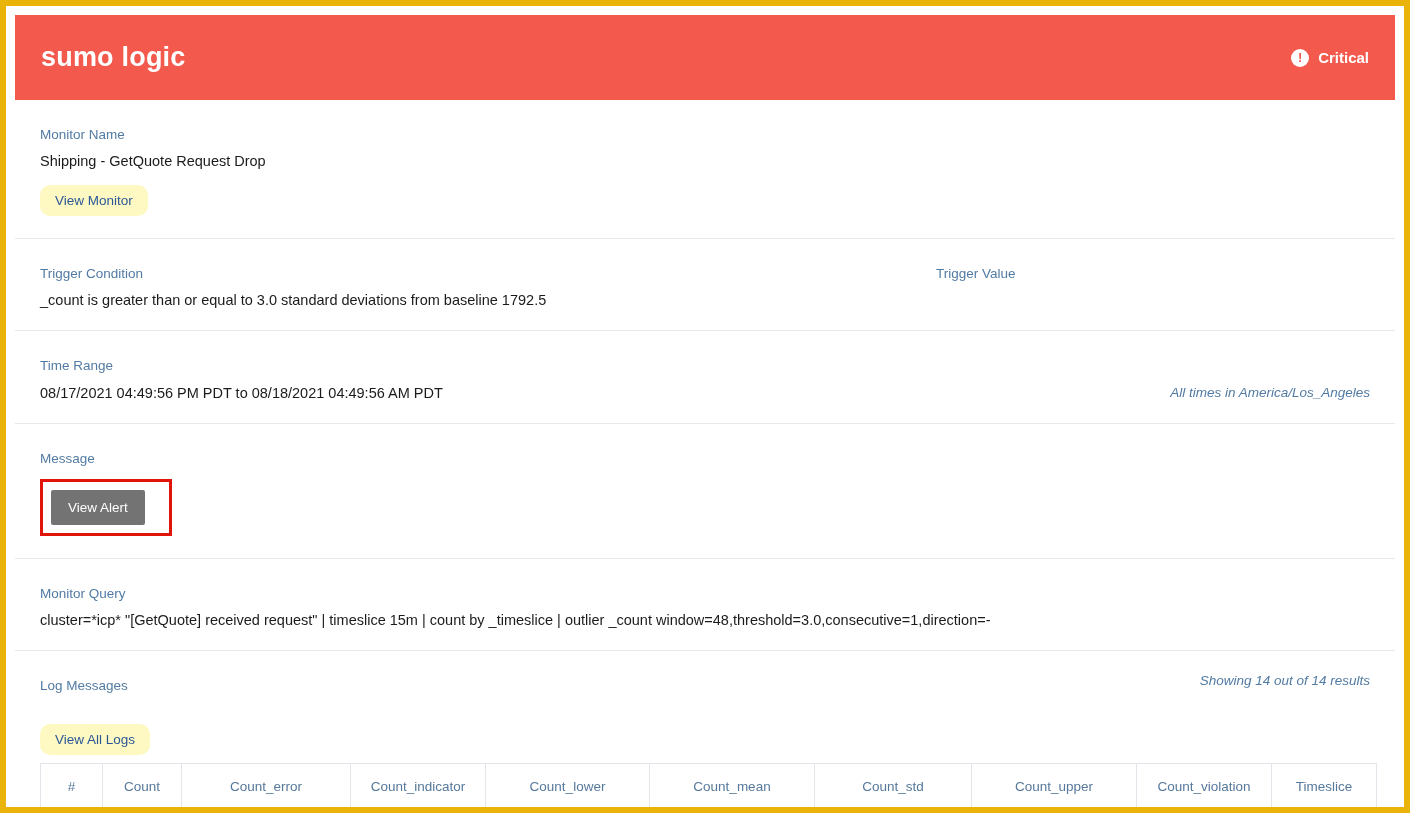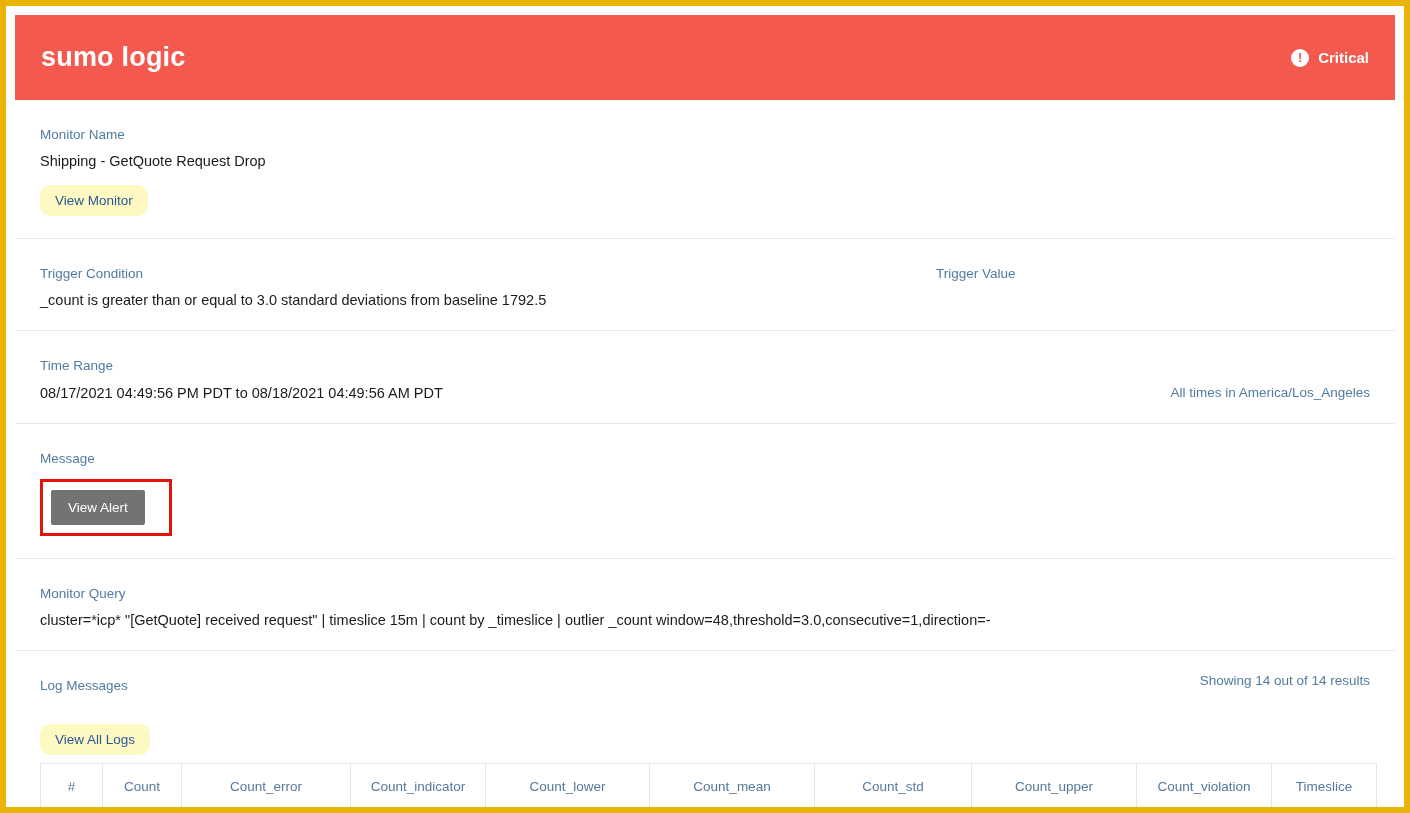--- a/index.html
+++ b/index.html
@@ -43,21 +43,21 @@
   .gray-btn {
     margin-top: 16px;
     background: #fef9c3; color: #2b5796;
     border: none; border-radius: 10px;
     font-family: inherit; font-size: 13.5px;
     padding: 8px 15px; cursor: pointer;
   }
 
   
   .tz-row { display: flex; align-items: flex-end; margin-top: 12px; }
-  .right-note { color: #527ba3; font-size: 13.5px; white-space: nowrap; }
+  .right-note { color: #527ba3; font-size: 13.5px; white-space: nowrap; font-style: italic; }
   .tz-row .right-note { margin-left: auto; padding-bottom: 1px; }
 
   
   .annotation-box {
     display: inline-block;
     border: 3px solid #e1140a;
     padding: 8px 24px 8px 8px;
     margin-top: 2px;
   }
   .blue-btn {

